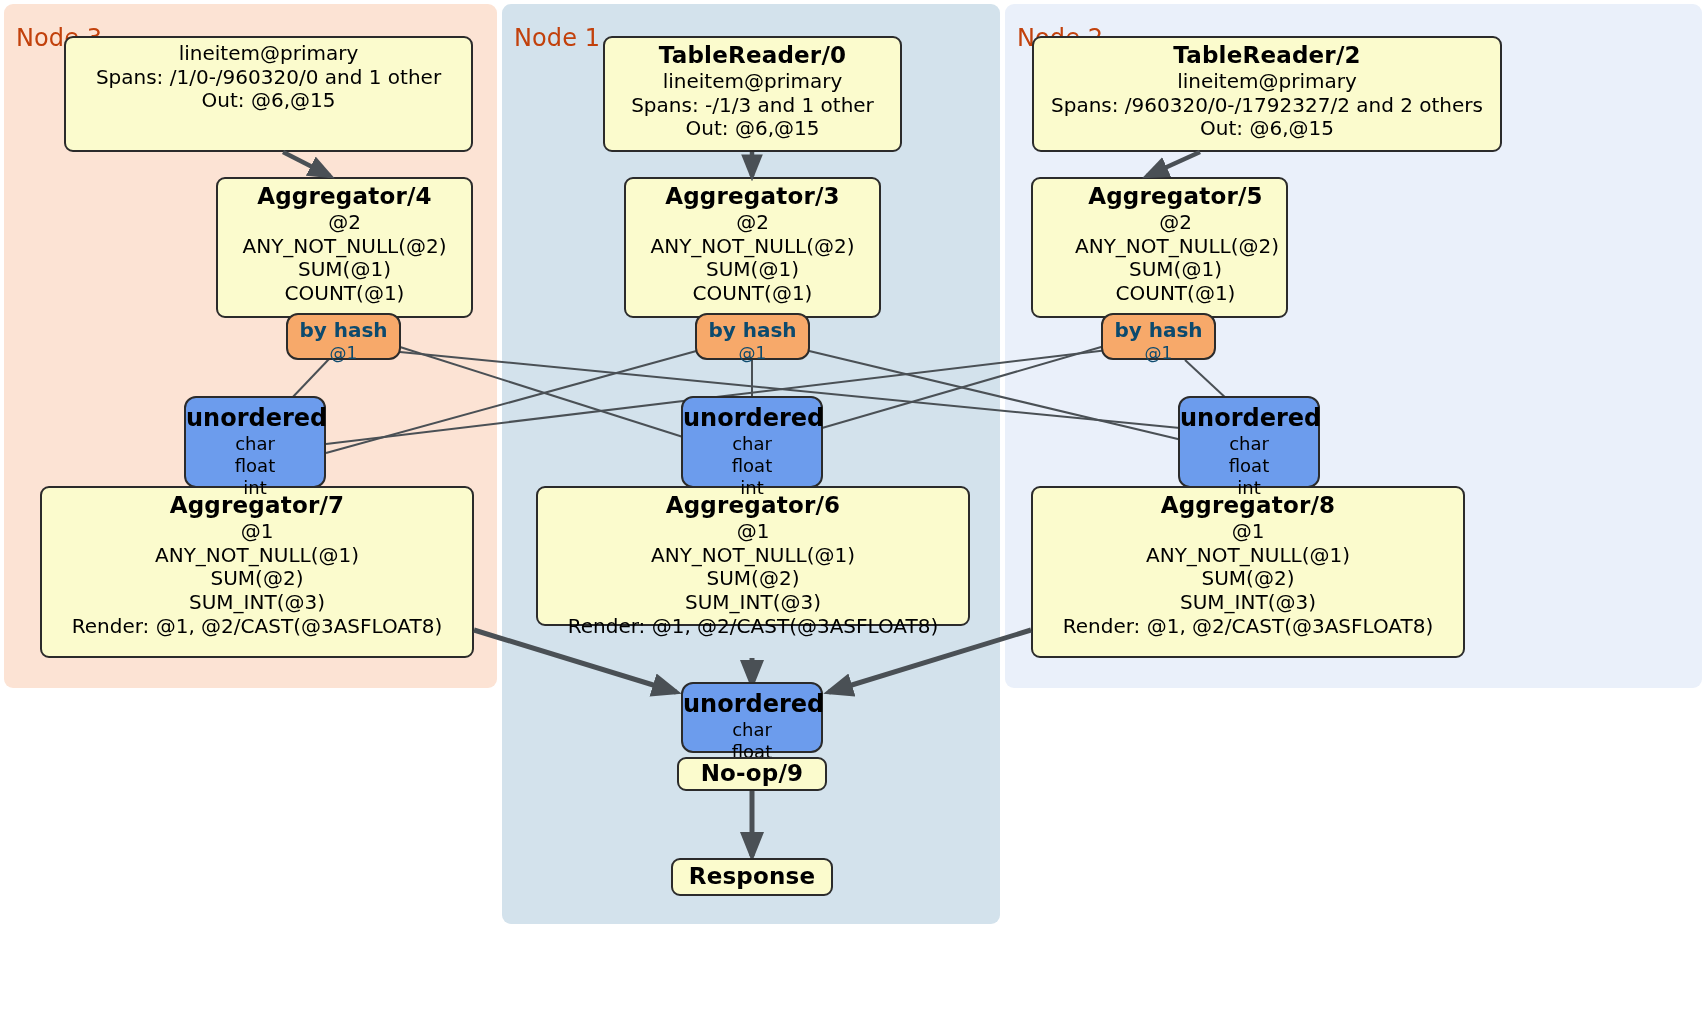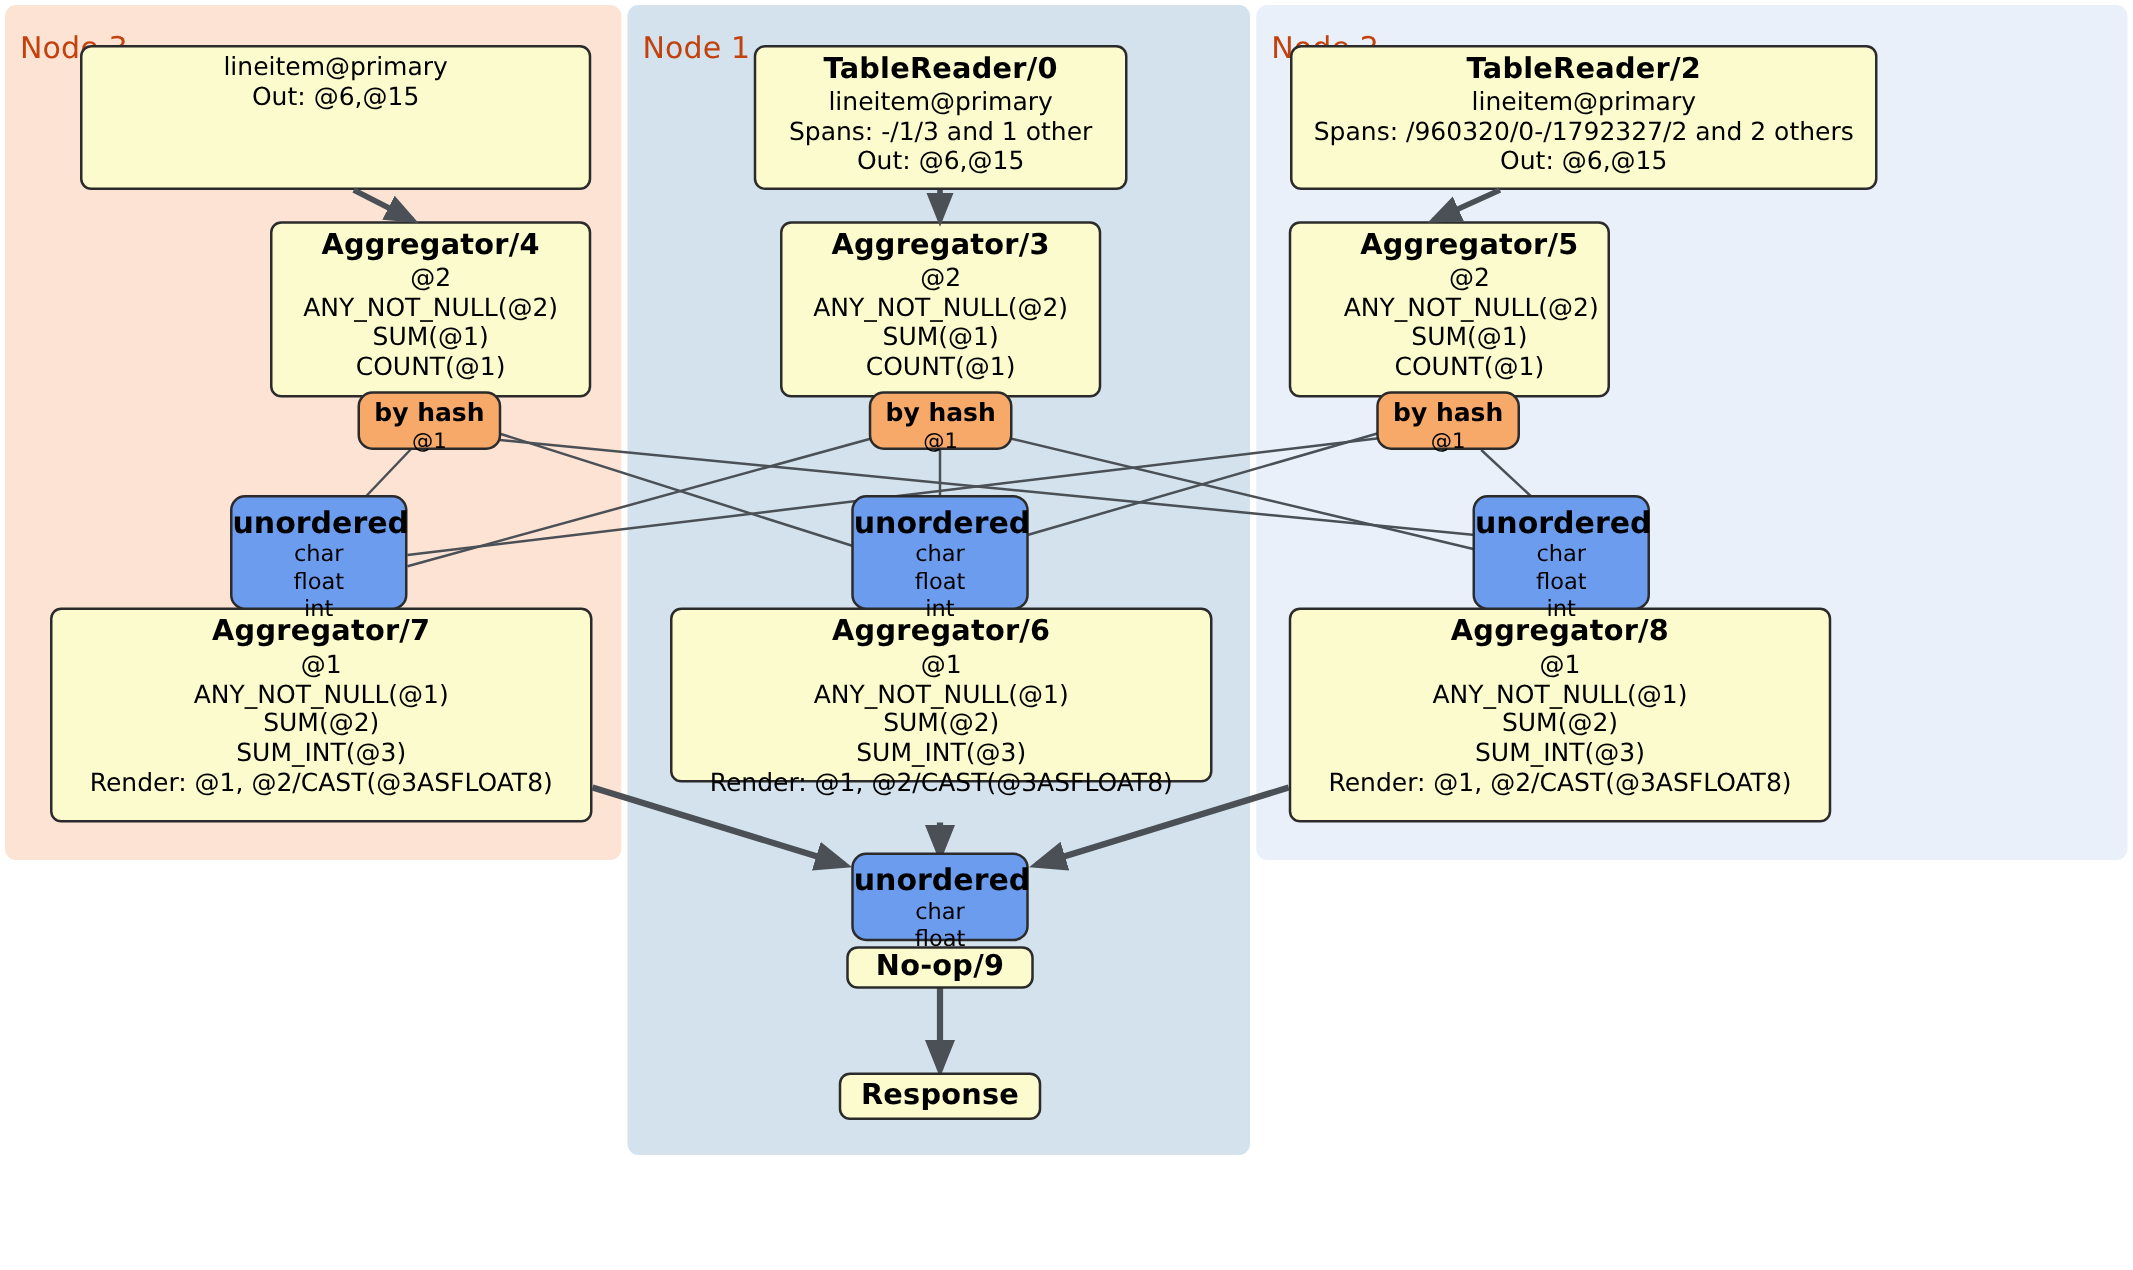--- a/index.html
+++ b/index.html
@@ -63,21 +63,21 @@
   }
   .proc.compact .title { margin-bottom: 0; }
   
   .router {
     position: absolute;
     box-sizing: border-box;
     background: #f7a96a;
     border: 2px solid #2b2b2b;
     border-radius: 12px;
     text-align: center;
-    color: #000000;
+    color: #0c4a6e;
     line-height: 1.18;
     padding-top: 4px;
     z-index: 6;
   }
   .router .title {
     font-weight: bold;
     font-size: 20px;
     white-space: nowrap;
   }
   .router .line {
@@ -158,20 +158,21 @@
     <path d="M752,360 L752,400" stroke="#4a5055" stroke-width="2" fill="none"></path>
     <path d="M805,350 L1182,440" stroke="#4a5055" stroke-width="2" fill="none"></path>
 
     <path d="M1108,350 L326,444" stroke="#4a5055" stroke-width="2" fill="none"></path>
     <path d="M1108,345 L822,428" stroke="#4a5055" stroke-width="2" fill="none"></path>
     <path d="M1185,360 L1228,400" stroke="#4a5055" stroke-width="2" fill="none"></path>
   </svg>
 
   <div class="proc" style="left:64px; top:36px; width:409px; height:116px;">
     <div class="line">lineitem@primary</div>
+    <div class="line">Spans: /1/0-/960320/0 and 1 other</div>
     <div class="line">Out: @6,@15</div>
   </div>
 
   <div class="proc" style="left:603px; top:36px; width:299px; height:116px;">
     <div class="title">TableReader/0</div>
     <div class="line">lineitem@primary</div>
     <div class="line">Spans: -/1/3 and 1 other</div>
     <div class="line">Out: @6,@15</div>
   </div>
 

